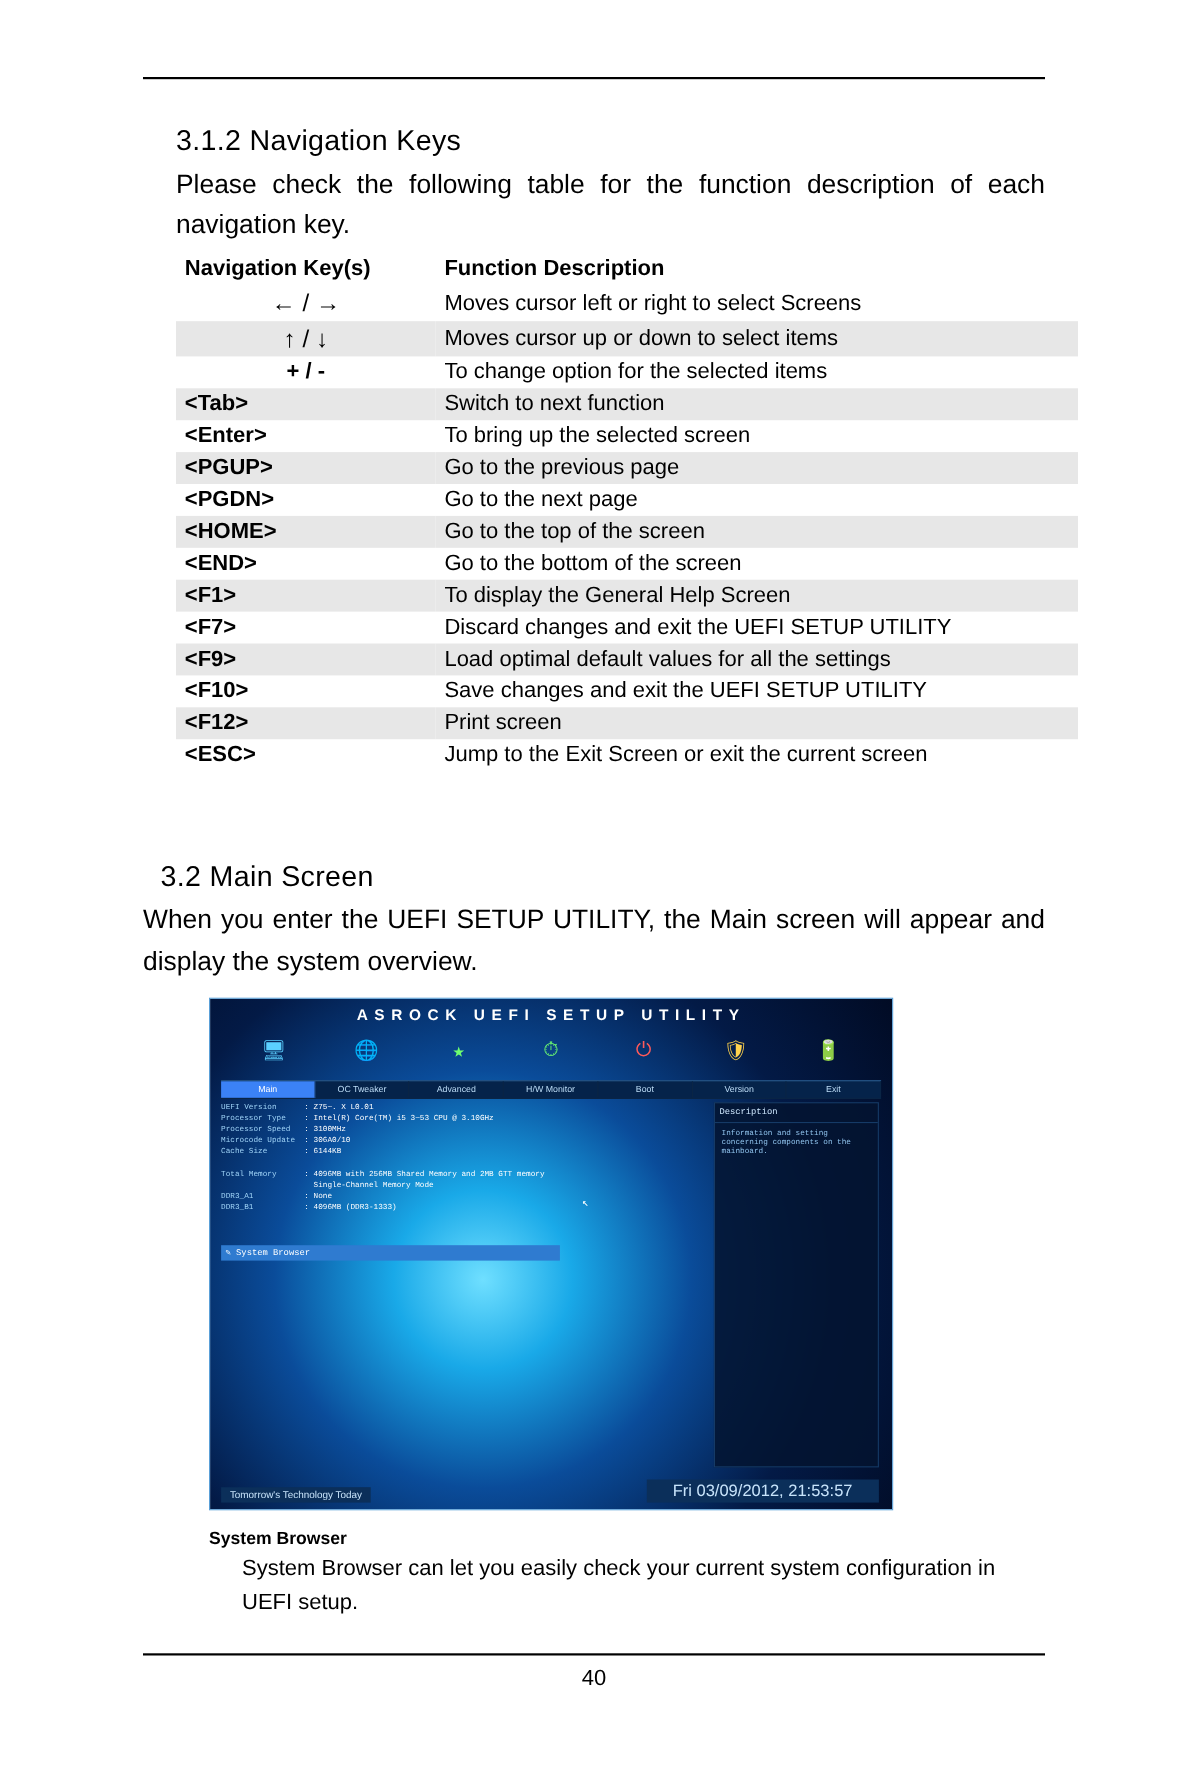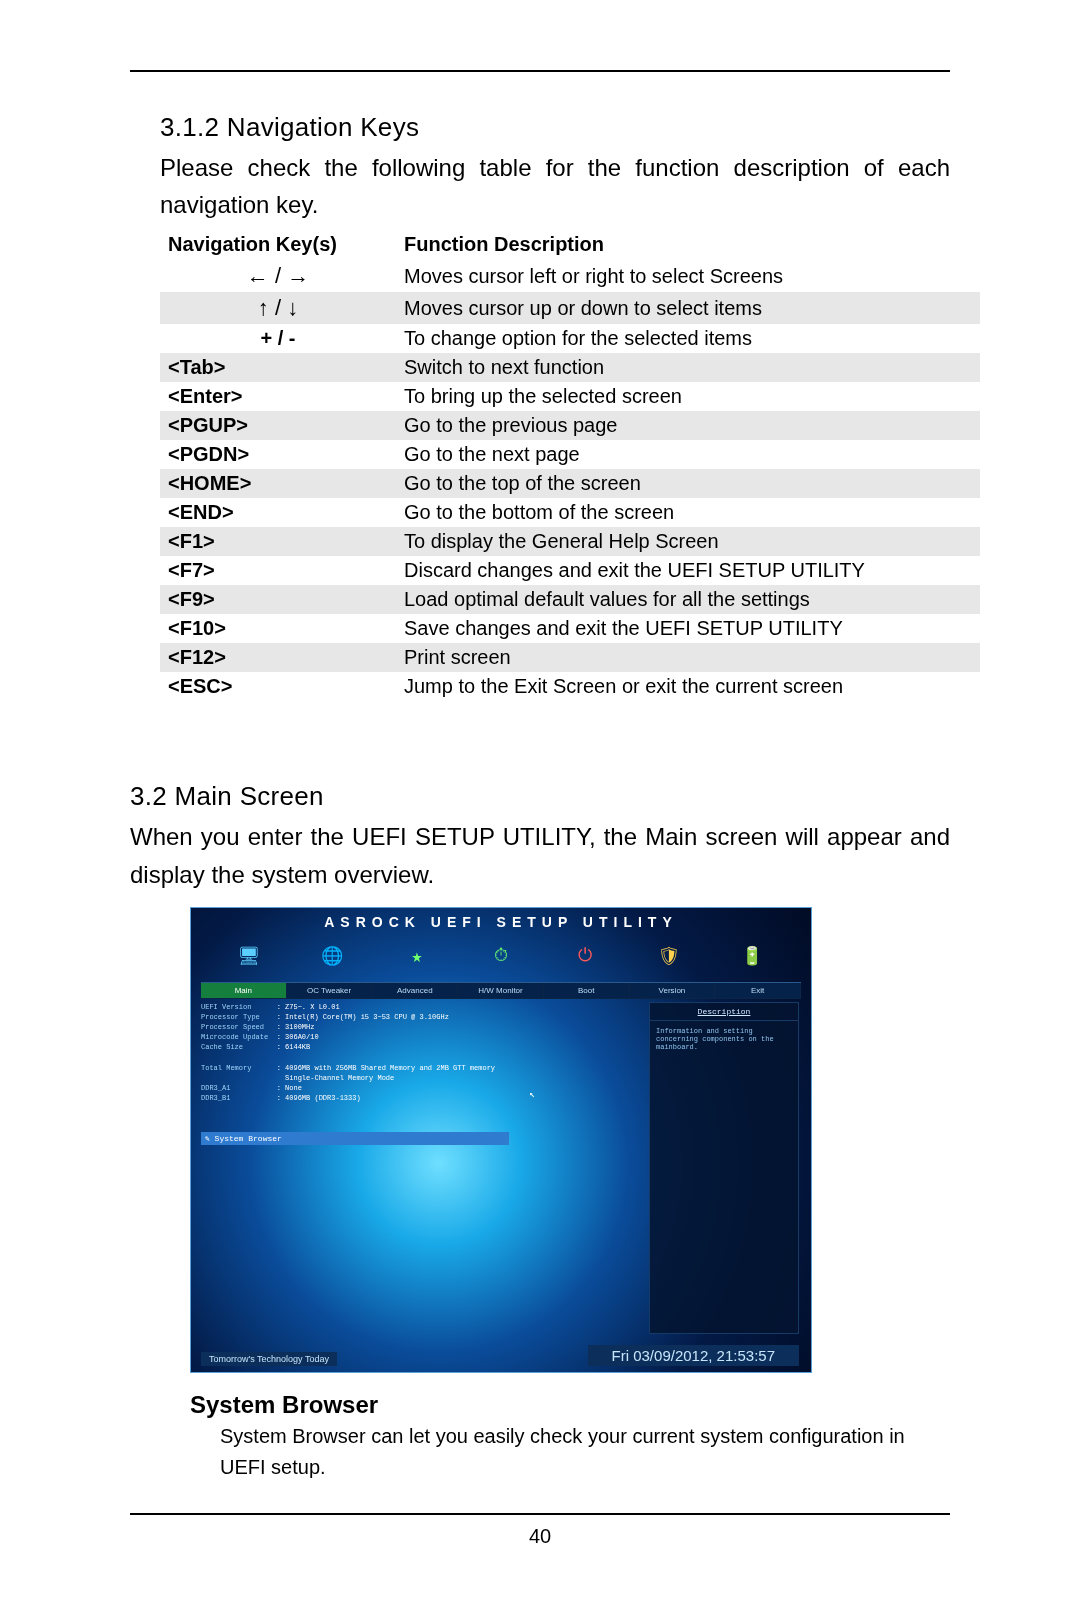--- a/index.html
+++ b/index.html
@@ -125,21 +125,21 @@
     flex: 1;
     text-align: center;
     font-family: Arial, sans-serif;
     font-size: 8px;
     color: #bcdcf6;
     padding: 3px 0;
     border-right: 1px solid #0a2545;
   }
   .uefi-tab.active {
     color: #fff;
-    background: #15803d;
+    background: #3b82f6;
   }
   .uefi-body {
     position: absolute;
     top: 94px; left: 10px;
     width: 440px;
     line-height: 1.45;
     white-space: pre;
   }
   .uefi-body .row { display: block; }
   .uefi-body .lbl { color: #9fd3f7; }
@@ -162,26 +162,25 @@
     font-size: 10px;
   }
   .uefi-side {
     position: absolute;
     top: 94px; right: 12px;
     width: 148px; height: 330px;
     background: rgba(3,20,48,0.85);
     border: 1px solid #153a66;
   }
   .uefi-side-title {
-    text-align: center;
+    text-align: left;
     color: #cfe8ff;
     font-size: 8px;
-    padding: 4px 16px;
+    padding: 4px 4px;
     border-bottom: 1px solid #153a66;
-    text-decoration: underline;
   }
   .uefi-side-body {
     font-size: 7px;
     color: #8fc2ec;
     padding: 6px;
     white-space: normal;
   }
   .uefi-footer-left {
     position: absolute;
     left: 10px; bottom: 6px;
@@ -196,21 +195,21 @@
     right: 12px; bottom: 6px;
     background: #0b2f5a;
     color: #c8e4fb;
     font-family: Arial, sans-serif;
     font-size: 15px;
     padding: 2px 24px;
   }
 
   .sub-heading {
     font-weight: bold;
-    font-size: 24px;
+    font-size: 16px;
     margin: 18px 0 2px 60px;
   }
   .sub-body {
     font-size: 20px;
     line-height: 1.55;
     margin: 0 0 0 90px;
   }
   .page-number {
     text-align: center;
     font-size: 20px;
@@ -293,21 +292,21 @@
         </tr>
         <tr>
           <td class="key-col">&lt;ESC&gt;</td>
           <td>Jump to the Exit Screen or exit the current screen</td>
         </tr>
       </tbody>
   </table>
 
   <div class="spacer"></div>
 
-  <div class="section-heading" style="margin-left:0;">3.2  Main Screen</div>
+  <div class="section-heading" style="margin-left:16px;">3.2  Main Screen</div>
   <p class="body-text">When you enter the UEFI SETUP UTILITY, the Main screen will appear and display the system overview.</p>
 
   <div class="uefi-wrap">
     <div class="uefi">
       <div class="uefi-title">ASROCK UEFI SETUP UTILITY</div>
 
       <div class="uefi-icons">
         <div class="uefi-icon" style="color:#5bd0ff">🖥</div>
         <div class="uefi-icon" style="color:#ff8a3d">🌐</div>
         <div class="uefi-icon" style="color:#6fff6f">★</div>

